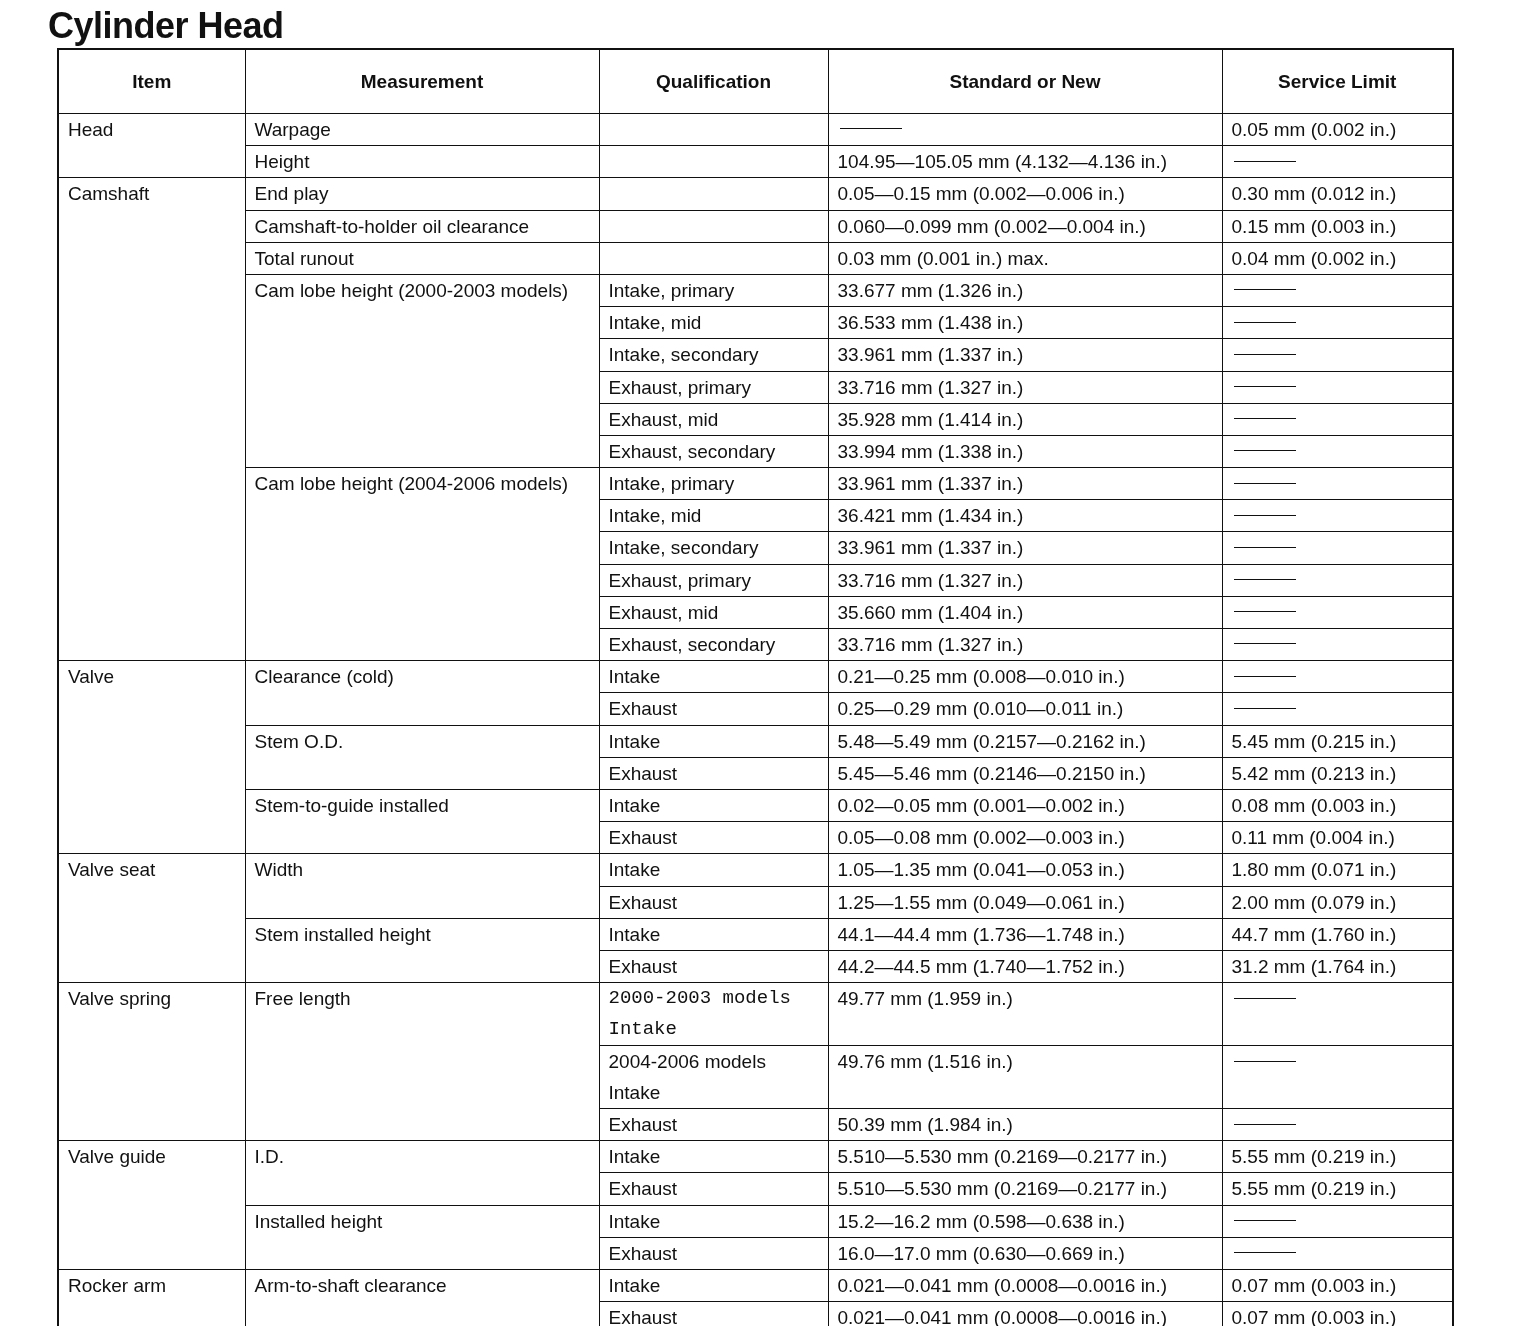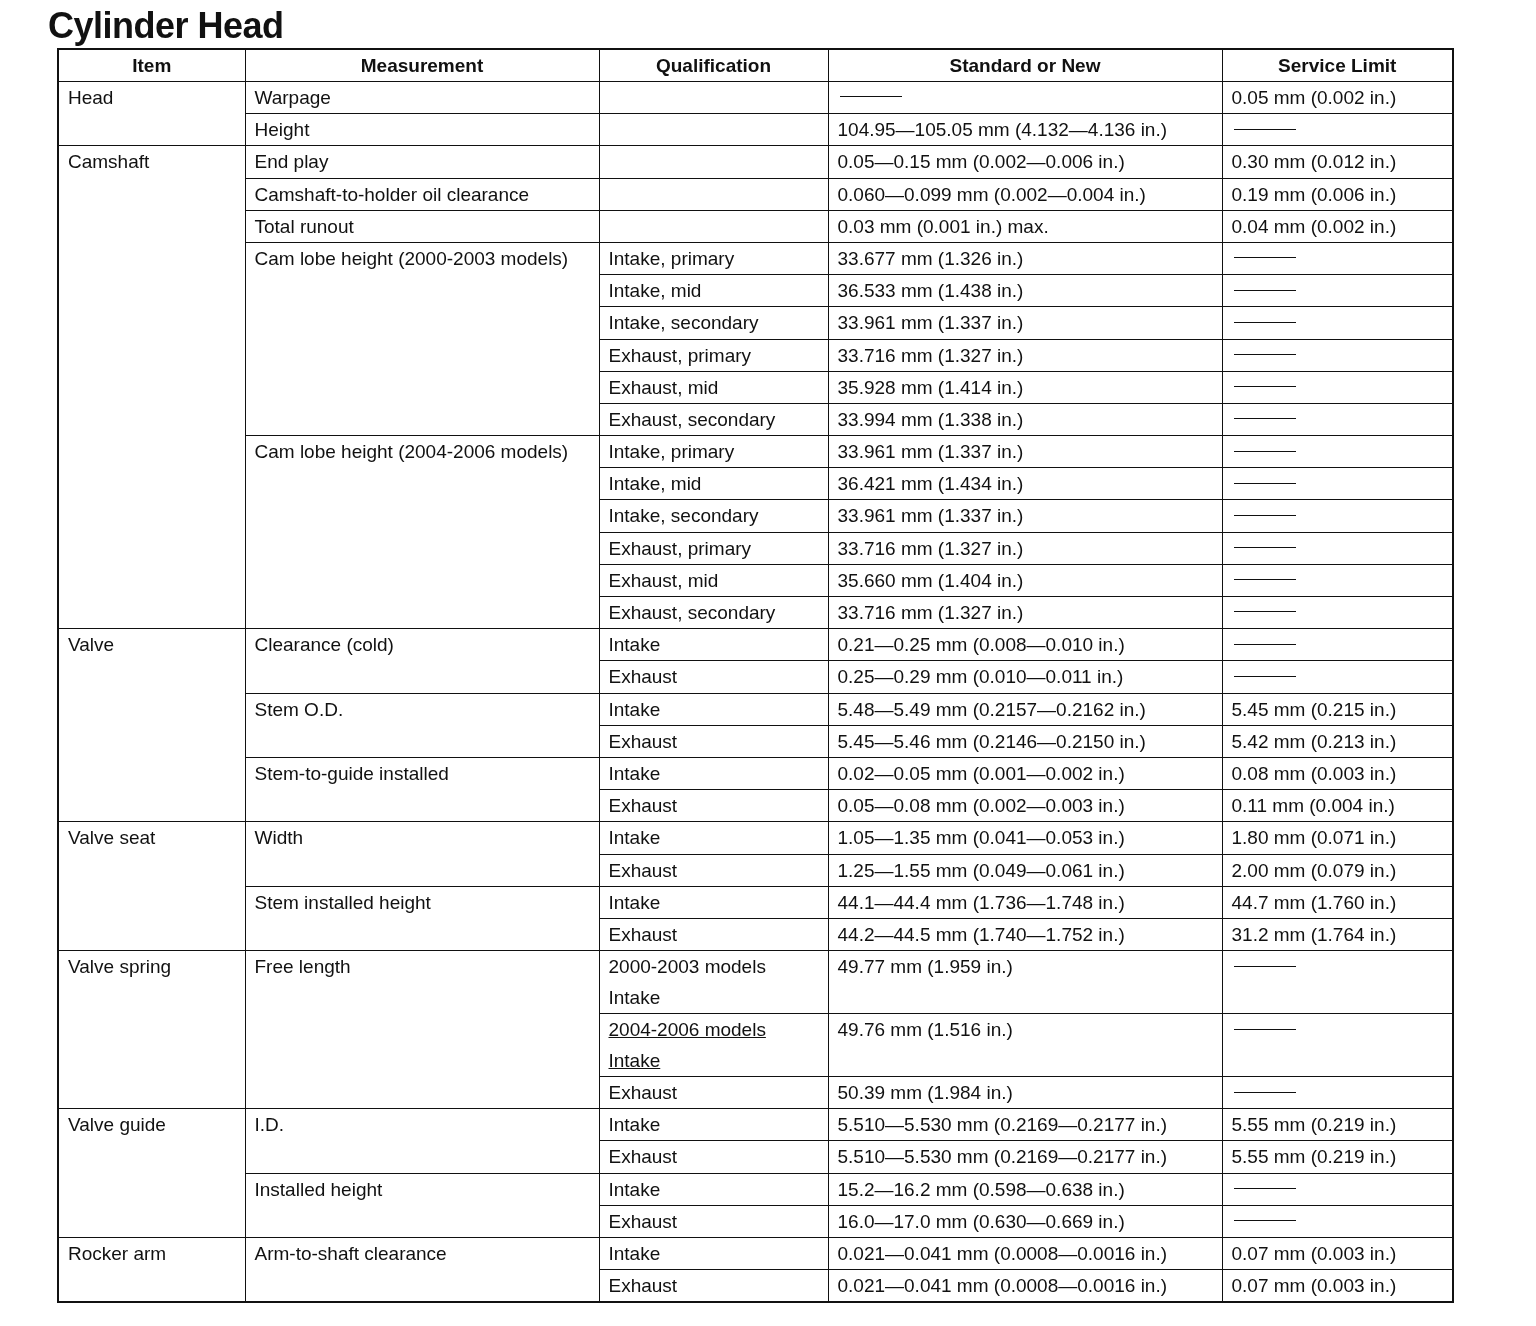--- a/index.html
+++ b/index.html
@@ -8,21 +8,21 @@
   .page-title { position: absolute; left: 48px; top: 4px; font-size: 36px; font-weight: bold;
                 letter-spacing: -0.5px; margin: 0; line-height: 44px; }
   table.spec { position: absolute; left: 57px; top: 48px; border-collapse: collapse;
                border: 2px solid #111; table-layout: fixed; width: 1395px; }
   table.spec col.c1 { width: 187px; }
   table.spec col.c2 { width: 354px; }
   table.spec col.c3 { width: 229px; }
   table.spec col.c4 { width: 394px; }
   table.spec col.c5 { width: 231px; }
   table.spec th { font-size: 19px; font-weight: bold; text-align: center; height: 31px;
-                  border: 1.5px solid #111; padding: 0 6px; margin-top: 12px; }
+                  border: 1.5px solid #111; padding: 16px 6px; margin-top: 12px; }
   table.spec td { font-size: 19px; height: 31.2px; border: 1.5px solid #111; padding: 0 9px;
                   vertical-align: top; line-height: 31px; white-space: nowrap; }
   table.spec td.item, table.spec td.meas { white-space: normal; margin-left: 34px; }
   .dash { display: inline-block; width: 62px; height: 0; border-top: 1.6px solid #111;
           vertical-align: middle; margin-left: 2px; position: relative; top: -2px; }
 </style>
 </head>
 <body>
 
 <h1 class="page-title">Cylinder Head</h1>
@@ -62,21 +62,21 @@
         <td class="item" rowspan="15">Camshaft</td>
         <td class="meas" rowspan="1">End play</td>
         <td></td>
         <td>0.05—0.15 mm (0.002—0.006 in.)</td>
         <td>0.30 mm (0.012 in.)</td>
       </tr>
       <tr>
         <td class="meas" rowspan="1">Camshaft-to-holder oil clearance</td>
         <td></td>
         <td>0.060—0.099 mm (0.002—0.004 in.)</td>
-        <td>0.19 mm (0.006 in.)</td>
+        <td>0.15 mm (0.003 in.)</td>
       </tr>
       <tr>
         <td class="meas" rowspan="1">Total runout</td>
         <td></td>
         <td>0.03 mm (0.001 in.) max.</td>
         <td>0.04 mm (0.002 in.)</td>
       </tr>
       <tr>
         <td class="meas" rowspan="6">Cam lobe height (2000-2003 models)</td>
         <td>Intake, primary</td>
@@ -192,27 +192,27 @@
         <td>44.7 mm (1.760 in.)</td>
       </tr>
       <tr>
         <td>Exhaust</td>
         <td>44.2—44.5 mm (1.740—1.752 in.)</td>
         <td>31.2 mm (1.764 in.)</td>
       </tr>
       <tr>
         <td class="item" rowspan="3">Valve spring</td>
         <td class="meas" rowspan="3">Free length</td>
-        <td style="white-space: pre-line; height: 62px;">2000-2003 models
+        <td style="white-space: pre-line; height: 62px; font-family: Liberation Mono, monospace;">2000-2003 models
 Intake</td>
         <td>49.77 mm (1.959 in.)</td>
         <td><span class="dash"></span></td>
       </tr>
       <tr>
-        <td style="white-space: pre-line; height: 62px; text-decoration: underline;">2004-2006 models
+        <td style="white-space: pre-line; height: 62px;">2004-2006 models
 Intake</td>
         <td>49.76 mm (1.516 in.)</td>
         <td><span class="dash"></span></td>
       </tr>
       <tr>
         <td>Exhaust</td>
         <td>50.39 mm (1.984 in.)</td>
         <td><span class="dash"></span></td>
       </tr>
       <tr>

